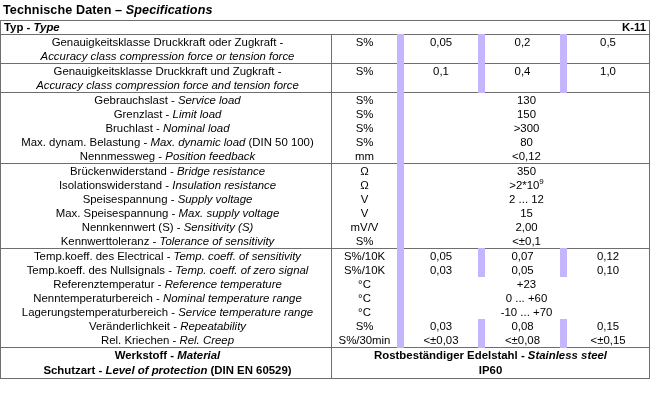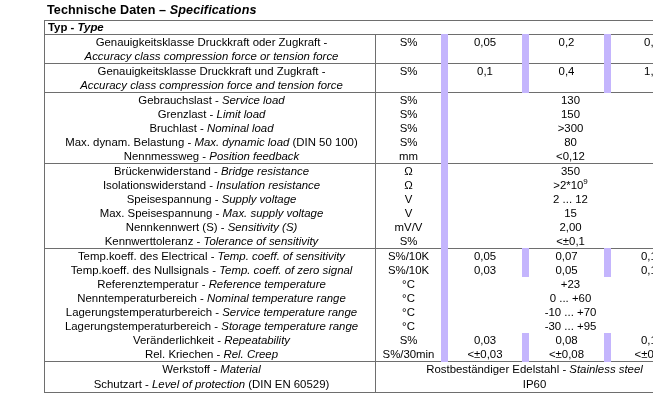--- a/index.html
+++ b/index.html
@@ -1,21 +1,21 @@
 <!DOCTYPE html>
 <html><head>
 <meta charset="utf-8">
 <style>
   html,body{margin:0;padding:0;background:#ffffff;}
   body{
     width:653px;height:410px;overflow:hidden;
     font-family:"Liberation Sans",sans-serif;color:#000;
     -webkit-font-smoothing:antialiased;
   }
-  .page{padding:1px 2px 0 0;margin-left:44px;}
+  .page{padding:1px 2px 0 0;}
   .title{
     font-size:12.6px;font-weight:bold;
     margin:2px 0 3px 3px;letter-spacing:.1px;
   }
   .it{font-style:italic;}
   table.spec{
     border-collapse:collapse;table-layout:fixed;width:649px;
     border:1px solid #6e6e6e;font-size:11.4px;
   }
   col.c-label{width:331px;}
@@ -24,21 +24,21 @@
   col.c-v2{width:82px;}
   col.c-v3{width:86px;}
   tbody{border-top:1px solid #6e6e6e;}
   td{vertical-align:top;padding:0;line-height:14px;}
   td.label{padding-left:3px;white-space:nowrap;overflow:hidden;text-align:center;}
   td.unit{text-align:center;border-left:1px solid #6e6e6e;border-right:1px solid #6e6e6e;}
   td.val{text-align:center;border-left:7px solid #c4b5fd;}
   td.full{text-align:center;border-left:1px solid #6e6e6e;}
   tr.hdr td{font-weight:bold;line-height:13px;padding:0;}
   .hdr-flex{display:flex;justify-content:space-between;align-items:baseline;padding:0 3px;}
-  tbody.last-group td{line-height:15px;}
+  tbody.last-group td{line-height:15px;font-weight:bold;}
   sup{font-size:8px;line-height:0;vertical-align:super;}
 </style>
 </head>
 <body>
 
 <div class="page">
   <div class="title"><span>Technische Daten –</span> <span class="it">Specifications</span></div>
 
   <table class="spec">
     <colgroup>
@@ -159,25 +159,20 @@
           <td class="label"><span>Nenntemperaturbereich -</span> <span class="it">Nominal temperature range</span></td>
           <td class="unit">°C</td>
           <td class="val" colspan="3">0 ... +60</td>
         </tr>
         <tr>
           <td class="label"><span>Lagerungstemperaturbereich -</span> <span class="it">Service temperature range</span></td>
           <td class="unit">°C</td>
           <td class="val" colspan="3">-10 ... +70</td>
         </tr>
         <tr>
-          <td class="label"><span>Lagerungstemperaturbereich -</span> <span class="it">Storage temperature range</span></td>
-          <td class="unit">°C</td>
-          <td class="val" colspan="3">-30 ... +95</td>
-        </tr>
-        <tr>
           <td class="label"><span>Veränderlichkeit -</span> <span class="it">Repeatability</span></td>
           <td class="unit">S%</td>
           <td class="val">0,03</td>
           <td class="val">0,08</td>
           <td class="val">0,15</td>
         </tr>
         <tr>
           <td class="label"><span>Rel. Kriechen -</span> <span class="it">Rel. Creep</span></td>
           <td class="unit">S%/30min</td>
           <td class="val">&lt;±0,03</td>

